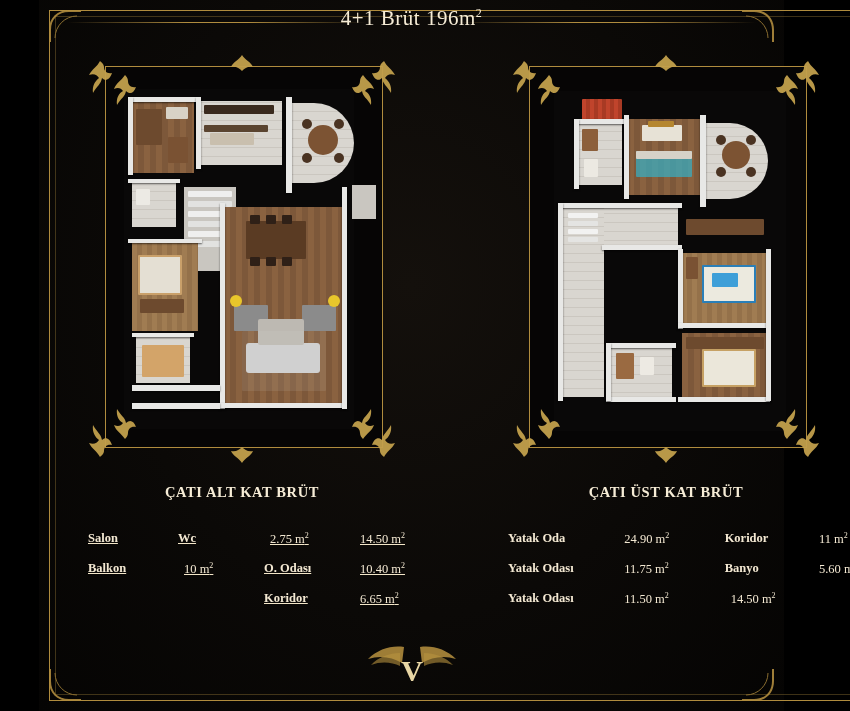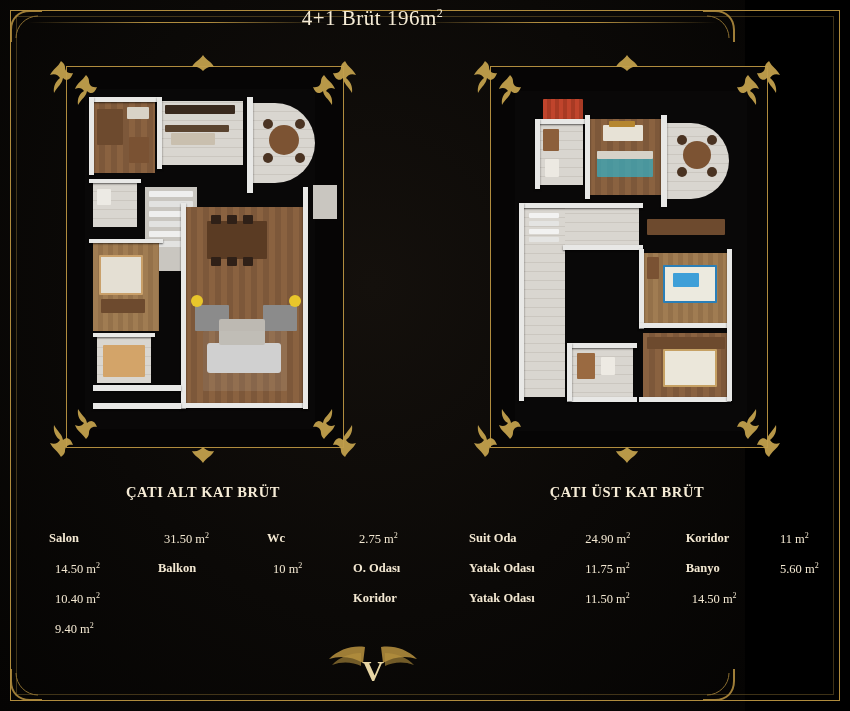--- a/index.html
+++ b/index.html
@@ -13,20 +13,21 @@
     font-family: "Liberation Serif", serif;
     color: #f3e6c8;
     overflow: hidden;
   }
   .page {
     position: relative;
     width: 745px;
     height: 711px;
     background:
       radial-gradient(ellipse at 50% 40%, #14100c 0%, #0b0907 55%, #050403 100%);
+    margin-left: 39px;
   }
   
   .outer-frame {
     position: absolute;
     left: 10px; top: 10px;
     width: 830px; height: 691px;
     border: 1px solid #b08c3e;
     box-sizing: border-box;
     pointer-events: none;
   }
@@ -149,21 +150,21 @@
   
   .table {
     position: absolute;
     top: 524px;
     display: grid;
     grid-template-columns: auto auto auto auto;
     column-gap: 0;
     row-gap: 0;
     font-size: 12.5px;
   }
-  .tbl-left { left: 45px; width: 350px; }
+  .tbl-left { left: 45px; width: 350px; text-decoration: underline; }
   .tbl-right { left: 465px; width: 360px; }
   .cell {
     padding: 7px 4px;
     white-space: nowrap;
     color: #f3e8d2;
   }
   .lbl { font-weight: bold; font-size: 12.5px; }
   .val { font-size: 12.5px; padding-left: 10px; }
   .val sup { font-size: 8px; vertical-align: super; }
   .tbl-left .c1 { width: 82px; }
@@ -466,41 +467,40 @@
           <path d="M13 1 C10 6 4 8 2 13 C7 12 10 14 13 17 C16 14 19 12 24 13 C22 8 16 6 13 1Z" fill="#c2a04c"></path>
         </svg>
     </div>
   </div>
 
   <div class="section-title st-right">ÇATI  ÜST KAT BRÜT</div>
   <div class="section-title st-left">ÇATI ALT KAT BRÜT</div>
 
   <div class="table tbl-left">
     <div class="cell lbl c1">Salon</div>
-    <div class="cell val c2"><span>31.50 m</span><sup>2</sup></div>
     <div class="cell lbl c3">Wc</div>
     <div class="cell val"><span>2.75 m</span><sup>2</sup></div>
 
     <div class="cell val c2"><span>14.50 m</span><sup>2</sup></div>
     <div class="cell lbl c3">Balkon</div>
     <div class="cell val"><span>10 m</span><sup>2</sup></div>
 
     <div class="cell lbl c1">O. Odası</div>
     <div class="cell val c2"><span>10.40 m</span><sup>2</sup></div>
     <div class="cell lbl c3"></div>
     <div class="cell val"><span></span></div>
 
     <div class="cell lbl c1">Koridor</div>
-    <div class="cell val c2"><span>9.40 m</span><sup>2</sup></div>
+    <div class="cell val c2"><span>6.65 m</span><sup>2</sup></div>
     <div class="cell lbl c3"></div>
     <div class="cell val"><span></span></div>
   </div>
 
   <div class="table tbl-right">
-    <div class="cell lbl c1">Suit Oda</div>
+    <div class="cell lbl c1">Yatak Oda</div>
     <div class="cell val c2"><span>24.90 m</span><sup>2</sup></div>
     <div class="cell lbl c3">Koridor</div>
     <div class="cell val"><span>11 m</span><sup>2</sup></div>
 
     <div class="cell lbl c1">Yatak Odası</div>
     <div class="cell val c2"><span>11.75 m</span><sup>2</sup></div>
     <div class="cell lbl c3">Banyo</div>
     <div class="cell val"><span>5.60 m</span><sup>2</sup></div>
 
     <div class="cell lbl c1">Yatak Odası</div>

